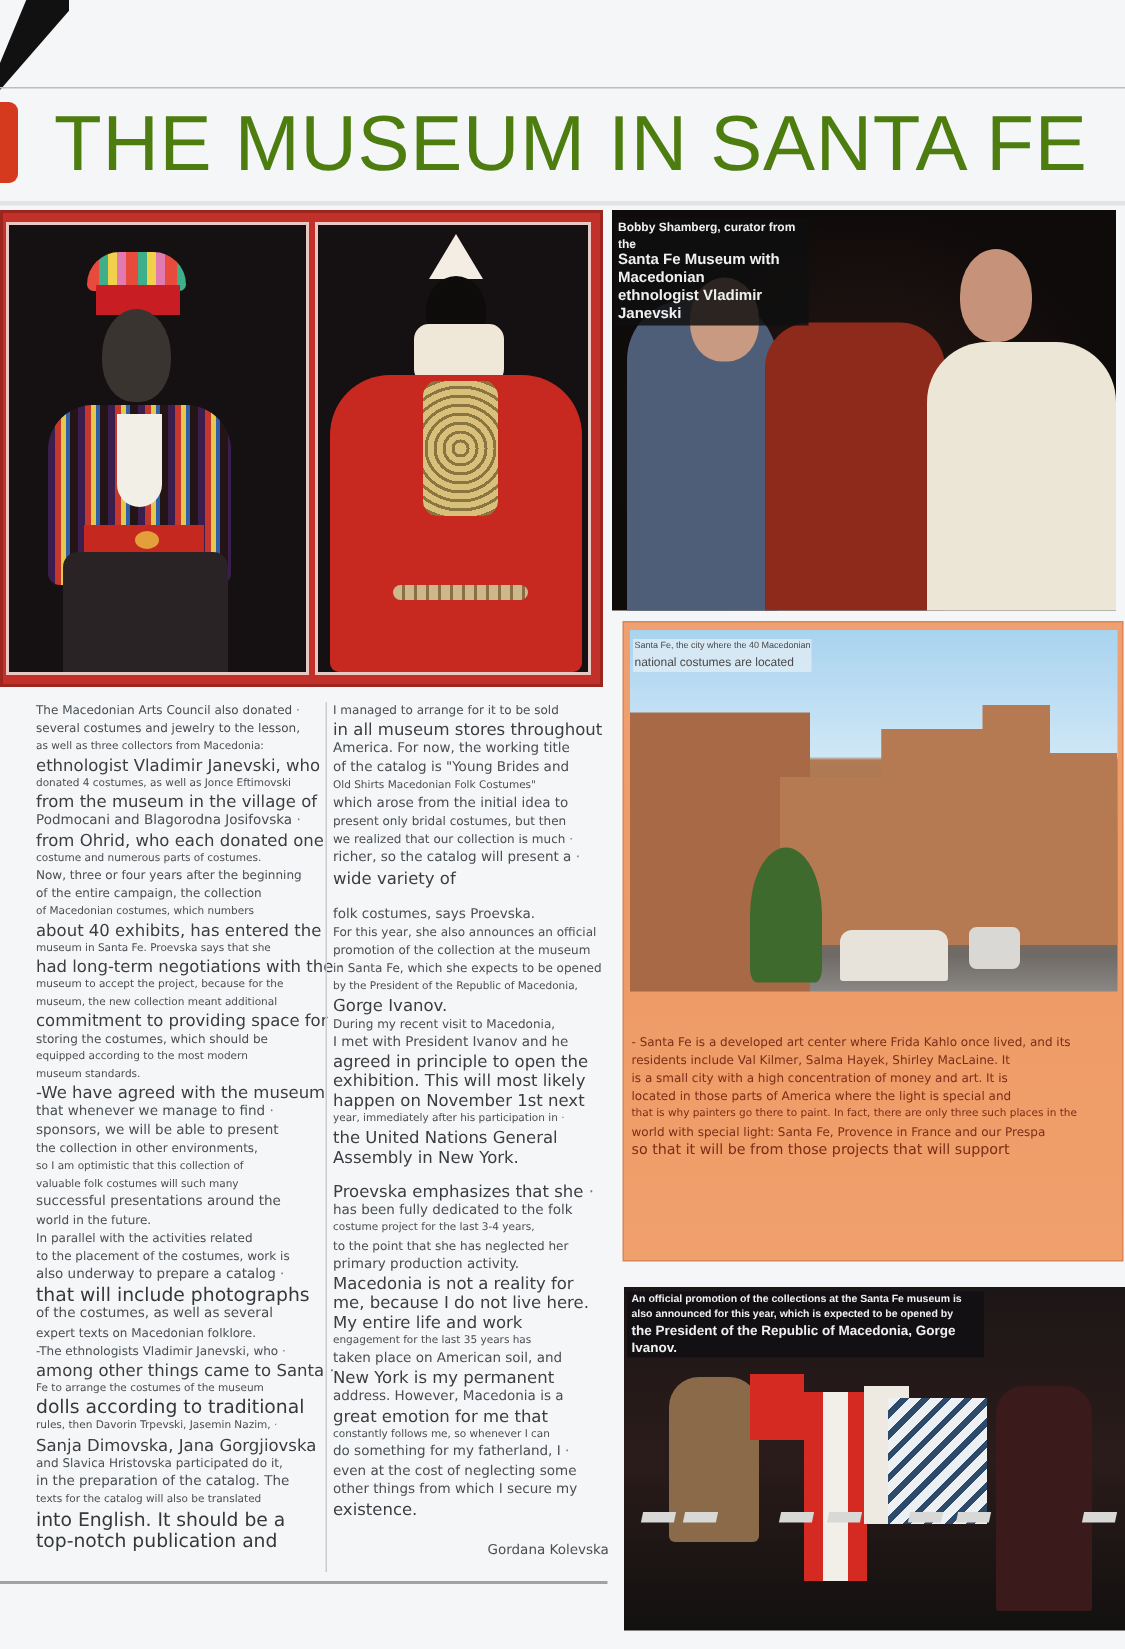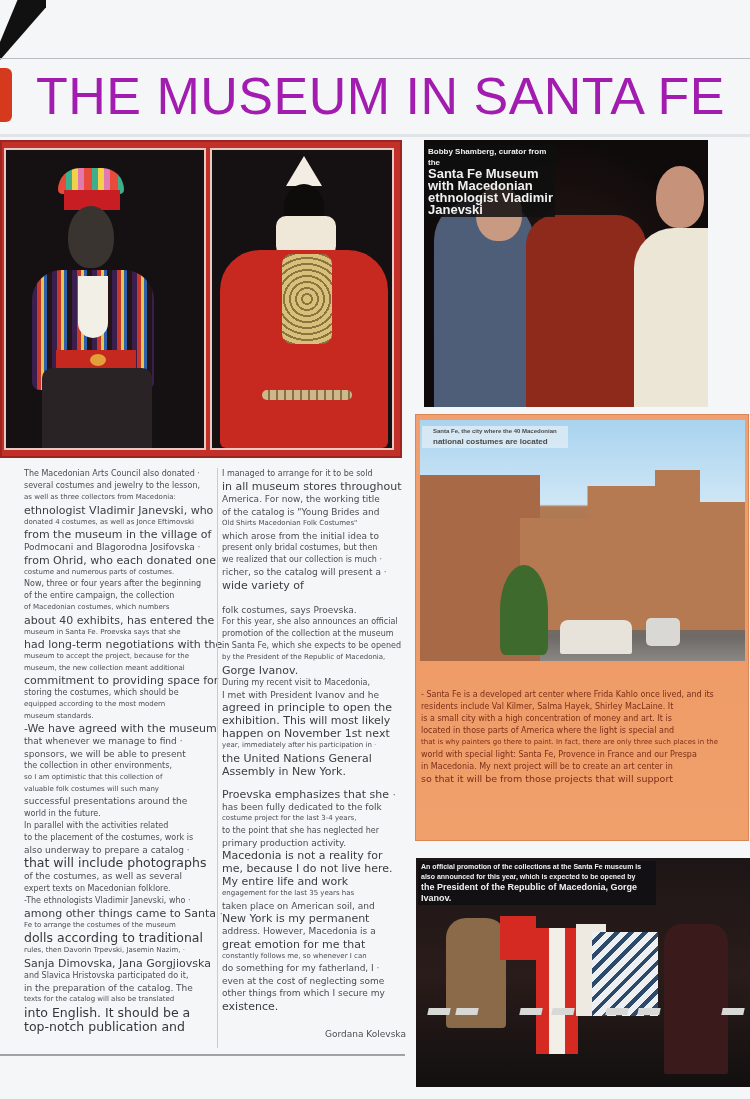--- a/index.html
+++ b/index.html
@@ -16,67 +16,67 @@
     background:#111;
     clip-path:polygon(38% 0, 100% 0, 100% 12%, 0 100%, 0 70%);
   }
   .top-rule { left:0; top:58px; width:750px; height:1px; background:#b9bec2; }
   .title-tab {
     left:0; top:68px; width:12px; height:54px;
     background:#d63a1e; border-radius:0 6px 6px 0;
   }
   .title {
     left:36px; top:66px; font-family:"Liberation Sans", sans-serif;
-    font-size:52px; letter-spacing:0.5px; color:#a21caf; white-space:nowrap;
+    font-size:52px; letter-spacing:0.5px; color:#4d7c0f; white-space:nowrap;
   }
   .title-rule { left:0; top:134px; width:750px; height:3px; background:#e1e4e6; }
 
   
   .costume-panel {
     left:0; top:140px; width:402px; height:318px;
     background:#c2302a; box-shadow:inset 0 0 0 2px #9d2520;
   }
   .costume-photo {
     position:absolute; top:8px; height:302px; background:#151112;
     border:2px solid #e9c7c2; box-sizing:border-box; overflow:hidden;
   }
   .costume-photo.p1 { left:4px; width:202px; }
   .costume-photo.p2 { left:210px; width:184px; }
   .figure-head { position:absolute; border-radius:50% 50% 45% 45%; background:#2c2624; }
   .figure-body { position:absolute; }
 
   
   .curator-photo {
-    left:424px; top:140px; width:284px; height:267px;
+    left:408px; top:140px; width:336px; height:267px;
     background:radial-gradient(ellipse at 50% 60%, #2a1a16 0%, #100b0b 70%);
     overflow:hidden;
   }
   .curator-caption {
     position:absolute; left:2px; top:5px; width:125px;
     background:rgba(15,15,15,0.85); color:#f0f0f0;
     font-family:"Liberation Sans", sans-serif; font-weight:bold;
     font-size:8px; line-height:11px; padding:1px 2px;
   }
-  .curator-caption .big { font-size:13px; line-height:12px; }
+  .curator-caption .big { font-size:10px; line-height:12px; }
 
   
   .santafe-box {
     left:416px; top:415px; width:332px; height:425px;
     background:linear-gradient(180deg,#f0a070 0%, #ee9a66 45%, #f0a06c 100%);
     box-shadow:0 0 0 1px #d88656;
   }
   .santafe-photo {
     position:absolute; left:4px; top:5px; width:325px; height:241px;
     background:linear-gradient(180deg,#a9d3ef 0%, #cfe7f6 35%, #b07b55 36%, #9d6a48 70%, #6f6a66 90%, #8a8784 100%);
     overflow:hidden;
   }
   .santafe-caption {
     position:absolute; left:2px; top:6px;
     background:rgba(220,235,245,0.85); color:#4a4a4a;
-    font-family:"Liberation Sans", sans-serif; padding:1px 11px;font-weight:bold;
+    font-family:"Liberation Sans", sans-serif; padding:1px 1px;
   }
   .santafe-caption .s { font-size:6px; line-height:9px; }
   .santafe-caption .m { font-size:8px; line-height:11px; }
   .santafe-heading {
     position:absolute; left:5px; top:250px; font-size:17px; color:#8a2d16;
     font-family:"DejaVu Sans", sans-serif;
   }
   .santafe-text {
     position:absolute; left:5px; top:274px; width:325px; color:#7a2e18;
   }
@@ -171,21 +171,20 @@
       <div class="m">national costumes are located</div>
     </div>
   </div>
   <div class="santafe-text">
     <div class="t7">- Santa Fe is a developed art center where Frida Kahlo once lived, and its</div>
     <div class="t7">residents include Val Kilmer, Salma Hayek, Shirley MacLaine. It</div>
     <div class="t7">is a small city with a high concentration of money and art. It is</div>
     <div class="t7">located in those parts of America where the light is special and</div>
     <div class="t6">that is why painters go there to paint. In fact, there are only three such places in the</div>
     <div class="t7">world with special light: Santa Fe, Provence in France and our Prespa</div>
-    <div class="t7">in Macedonia. My next project will be to create an art center in</div>
     <div class="t8" style="font-size:9.5px">so that it will be from those projects that will support</div>
   </div>
 </div>
 
 <div class="abs exhibit-photo">
   <div class="garment" style="left:30px;top:60px;width:60px;height:110px;background:#8a6a48;border-radius:20px 20px 4px 4px;"></div>
   <div class="garment" style="left:84px;top:58px;width:36px;height:44px;background:#d42a22;"></div>
   <div class="garment" style="left:120px;top:70px;width:42px;height:126px;background:linear-gradient(90deg,#d42a22 0 30%,#f2efe8 30% 70%,#d42a22 70%);"></div>
   <div class="garment" style="left:160px;top:66px;width:30px;height:92px;background:#eeeae2;"></div>
   <div class="garment" style="left:176px;top:74px;width:66px;height:84px;background:repeating-linear-gradient(135deg,#ecf0f2 0 6px,#2d4a6a 6px 10px);"></div>

